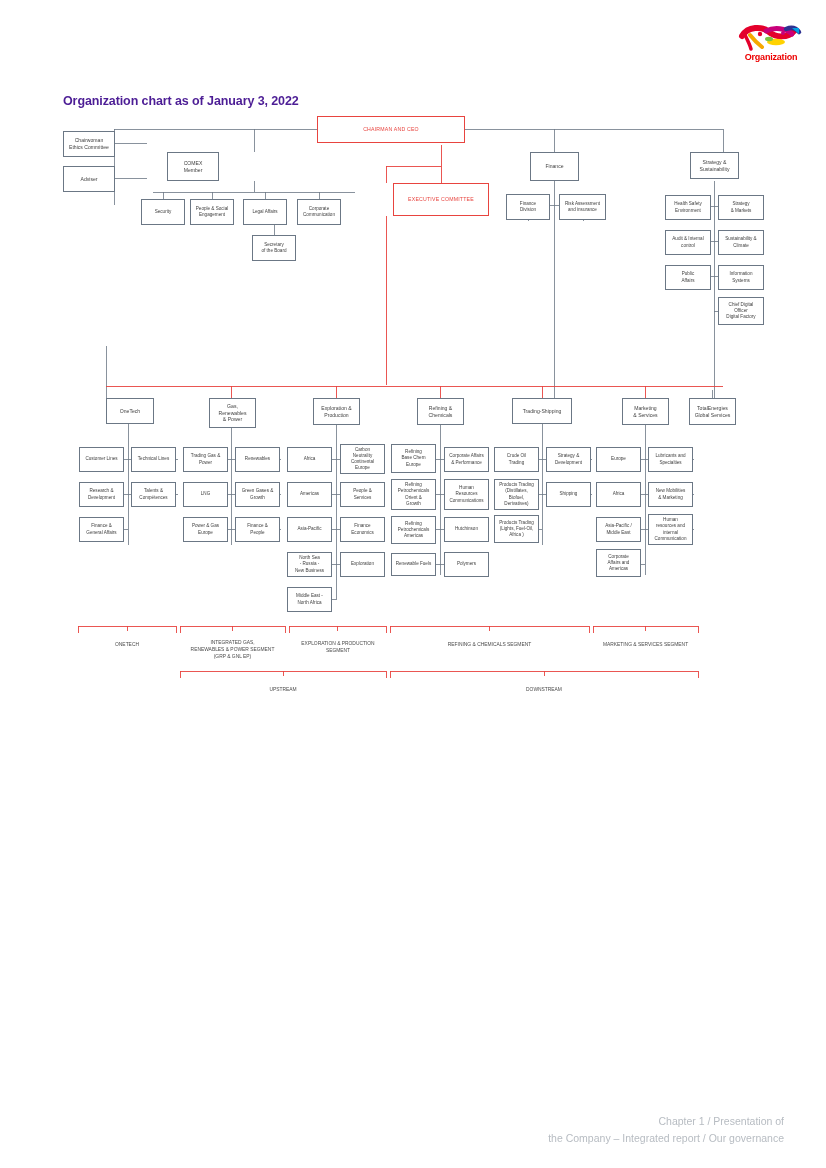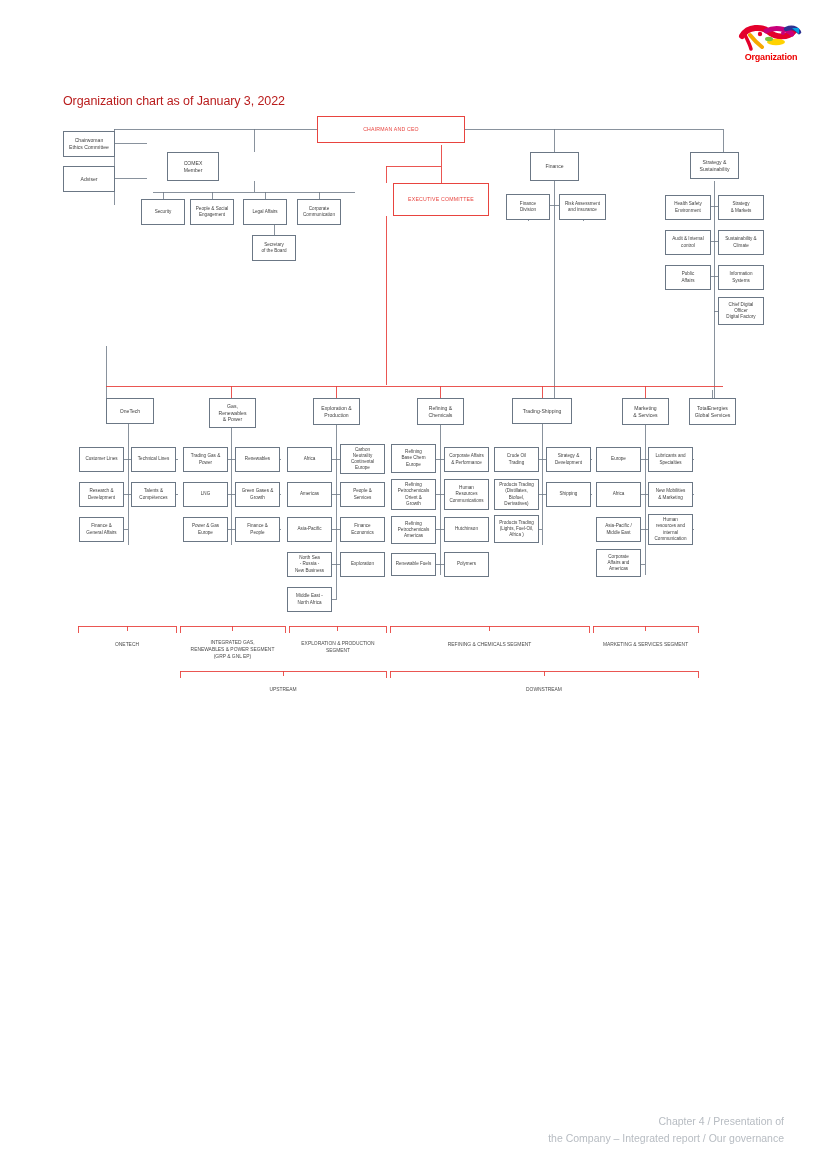--- a/index.html
+++ b/index.html
@@ -18,21 +18,21 @@
   #logo .ribbon { position:absolute; left:0; top:0; width:70px; height:30px; }
   #logo .wordmark {
     position:absolute; left:0; top:30px; width:70px;
     text-align:center; font-size:9px; font-weight:bold; color:#ed0000;
     letter-spacing:-0.2px;
   }
 
   
   #page-title {
     position:absolute; left:63px; top:94px;
-    font-size:12.5px; font-weight:normal; color:#b91c1c;
+    font-size:12.5px; font-weight:bold; color:#4c1d95;
     letter-spacing:-0.1px;
   }
 
   
   #chart { position:absolute; left:0; top:0; width:826px; height:720px; }
   #wires { position:absolute; left:0; top:0; width:826px; height:720px; }
 
   .box {
     position:absolute;
     border:1px solid #6b7785;
@@ -342,14 +342,14 @@
 (GRP &amp; GNL EP)</div>
   <div class="brk-label" style="left:278px;top:640px;width:120px;">EXPLORATION &amp; PRODUCTION
 SEGMENT</div>
   <div class="brk-label" style="left:390px;top:641px;width:199px;">REFINING &amp; CHEMICALS SEGMENT</div>
   <div class="brk-label" style="left:568px;top:641px;width:155px;">MARKETING &amp; SERVICES SEGMENT</div>
 
   <div class="brk-label" style="left:180px;top:686px;width:206px;">UPSTREAM</div>
   <div class="brk-label" style="left:390px;top:686px;width:308px;">DOWNSTREAM</div>
 </div>
 
-<div id="footer">Chapter 4 / Presentation of
+<div id="footer">Chapter 1 / Presentation of
 the Company – Integrated report / Our governance</div>
 
 </body></html>

